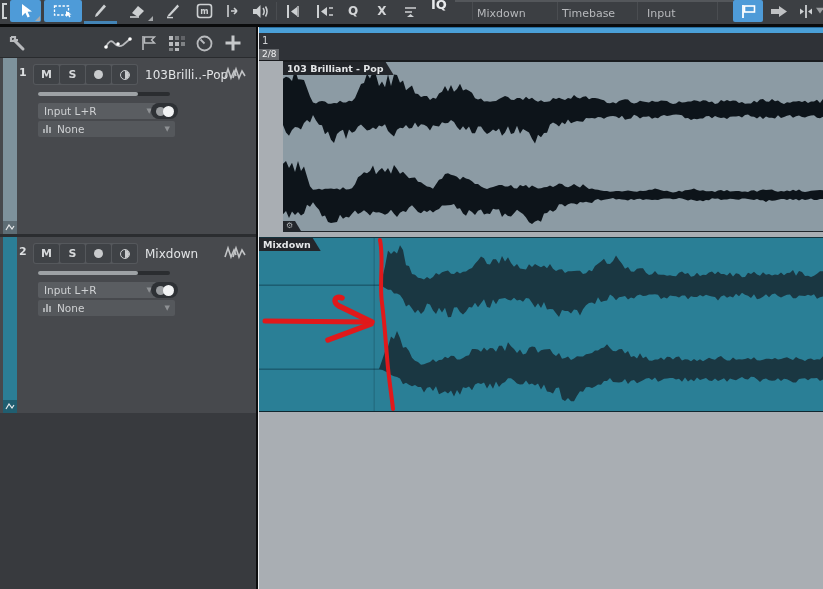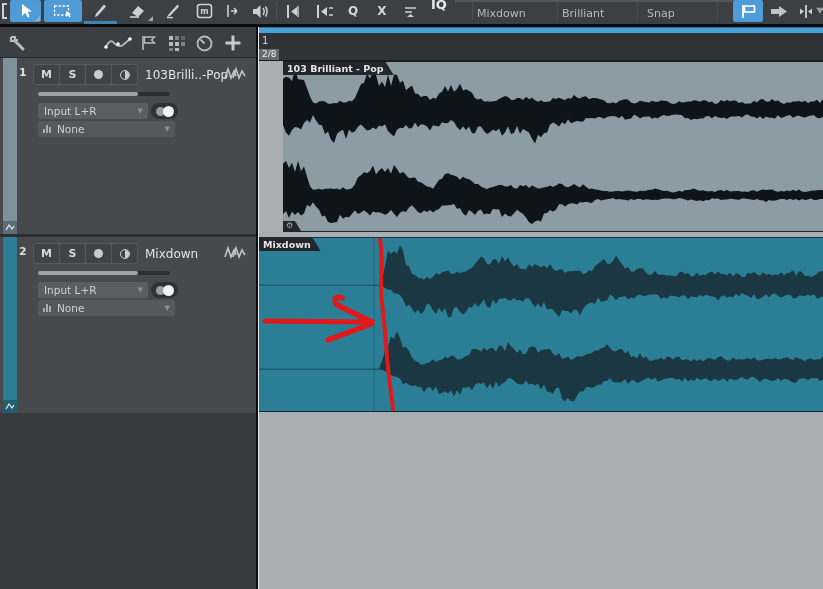--- a/index.html
+++ b/index.html
@@ -47,21 +47,21 @@
   .mon-circ { position:relative; width:10px; height:10px; border-radius:50%; border:1.5px solid #C9CBCD; overflow:hidden; }
   .mon-circ .half { position:absolute; right:0; top:0; width:50%; height:100%; background:#C9CBCD; }
   .trk-name { position:absolute; left:145px; top:10px; font-size:12px; color:#E2E4E6; white-space:nowrap; }
   .wave-ic { position:absolute; left:224px; top:8px; color:#C2C4C6; }
   .vol-slider { position:absolute; left:38px; top:34px; width:132px; height:4px; background:#2B2D30; border-radius:2px; }
   .vol-fill { width:100px; height:4px; background:#9EA2A5; border-radius:2px; }
   .combo { position:absolute; left:38px; height:16px; background:#5A5D61; border-radius:2px;
     display:flex; align-items:center; font-size:10.5px; color:#CFD1D3; }
   .combo .lbl { padding-left:6px; flex:1; white-space:nowrap; overflow:hidden; }
   .combo .tri { font-size:7px; color:#8E9194; padding-right:5px; }
-  .combo1 { top:45px; width:110px;justify-content:flex-end; }
+  .combo1 { top:45px; width:119px;justify-content:flex-end; }
   .combo2 { top:63px; width:137px; background:#55585C; }
   .toggle { position:absolute; left:151px; top:45px; width:27px; height:16px; background:#2E3135; border-radius:8px; }
   .toggle .c1 { position:absolute; left:5px; top:4px; width:9px; height:9px; border-radius:50%; background:#9A9DA0; }
   .toggle .c2 { position:absolute; left:12px; top:3px; width:11px; height:11px; border-radius:50%; background:#F2F3F4; }
   .eq-ic { display:inline-flex; align-items:flex-end; gap:1px; margin-left:5px; }
   .eq-ic i { display:block; width:2px; background:#A8ABAE; }
 
   
   .arrange { position:absolute; left:259px; top:27px; width:564px; height:562px; background:#A9AEB3; }
   .hscroll { position:absolute; left:0; top:0; width:564px; height:6px; background:#4AA0D8; border-top:1px solid #2A6FA0; }
@@ -170,22 +170,22 @@
         <path d="M7.5 10 L11 13 L4 13 Z" fill="#CDD0D2"></path>
       </svg>
     </div>
     <span class="iq-label">IQ</span>
     <div class="combo-strip"></div>
     <div class="combo-sep" style="left:472px;"></div>
     <div class="combo-sep" style="left:557px;"></div>
     <div class="combo-sep" style="left:637px;"></div>
     <div class="combo-sep" style="left:717px;"></div>
     <span class="tb-label" style="left:477px;">Mixdown</span>
-    <span class="tb-label" style="left:562px;">Brilliant</span>
-    <span class="tb-label" style="left:647px;">Snap</span>
+    <span class="tb-label" style="left:562px;">Timebase</span>
+    <span class="tb-label" style="left:647px;">Input</span>
     <div class="tbtn sel" style="left:733px;width:30px;">
       <svg width="17" height="16" viewBox="0 0 17 16">
         <path d="M3 2 V15" stroke="#FFFFFF" stroke-width="1.8"></path>
         <rect x="4.5" y="3" width="10" height="6" fill="none" stroke="#FFFFFF" stroke-width="1.6"></rect>
       </svg>
     </div>
     <div class="tbtn" style="left:766px;width:26px;">
       <svg width="18" height="13" viewBox="0 0 18 13">
           <path d="M1 4 H9 V1 L17 6.5 L9 12 V9 H1 Z" fill="#C0C2C4"></path>
         </svg>

